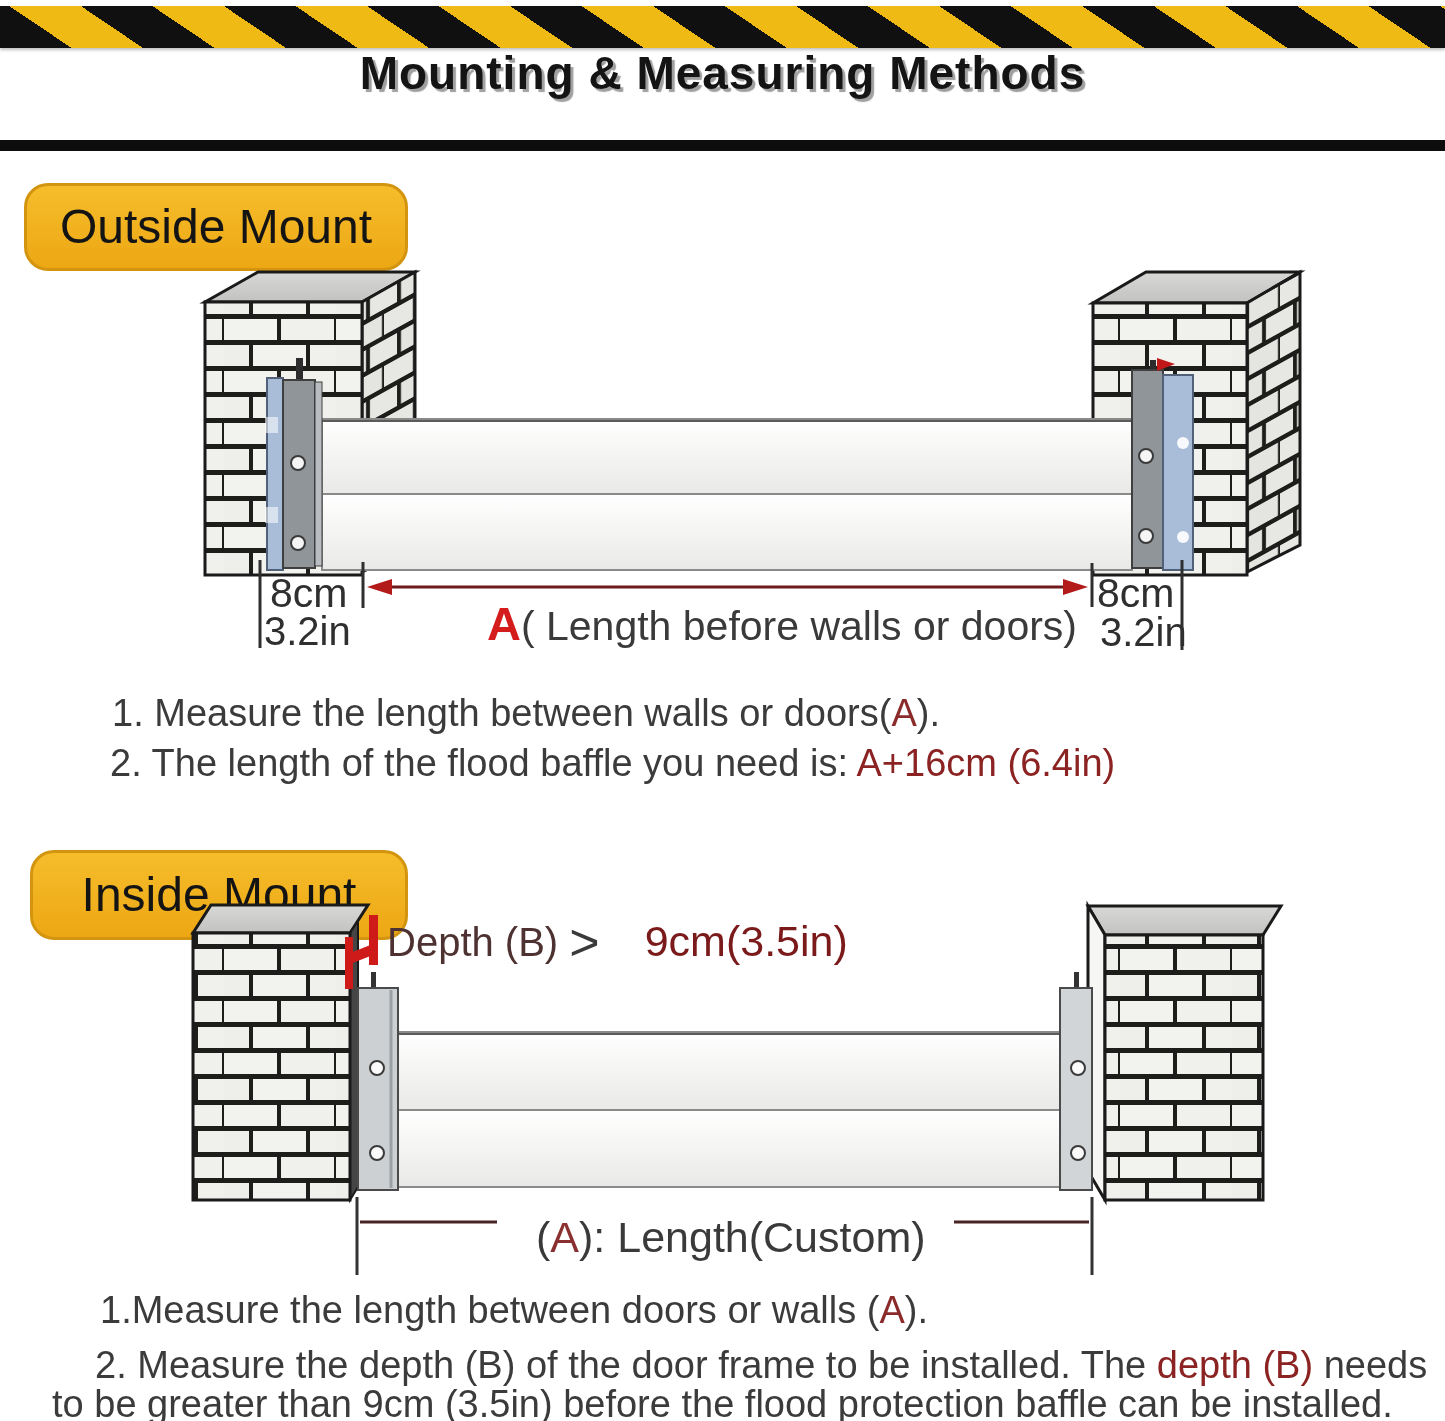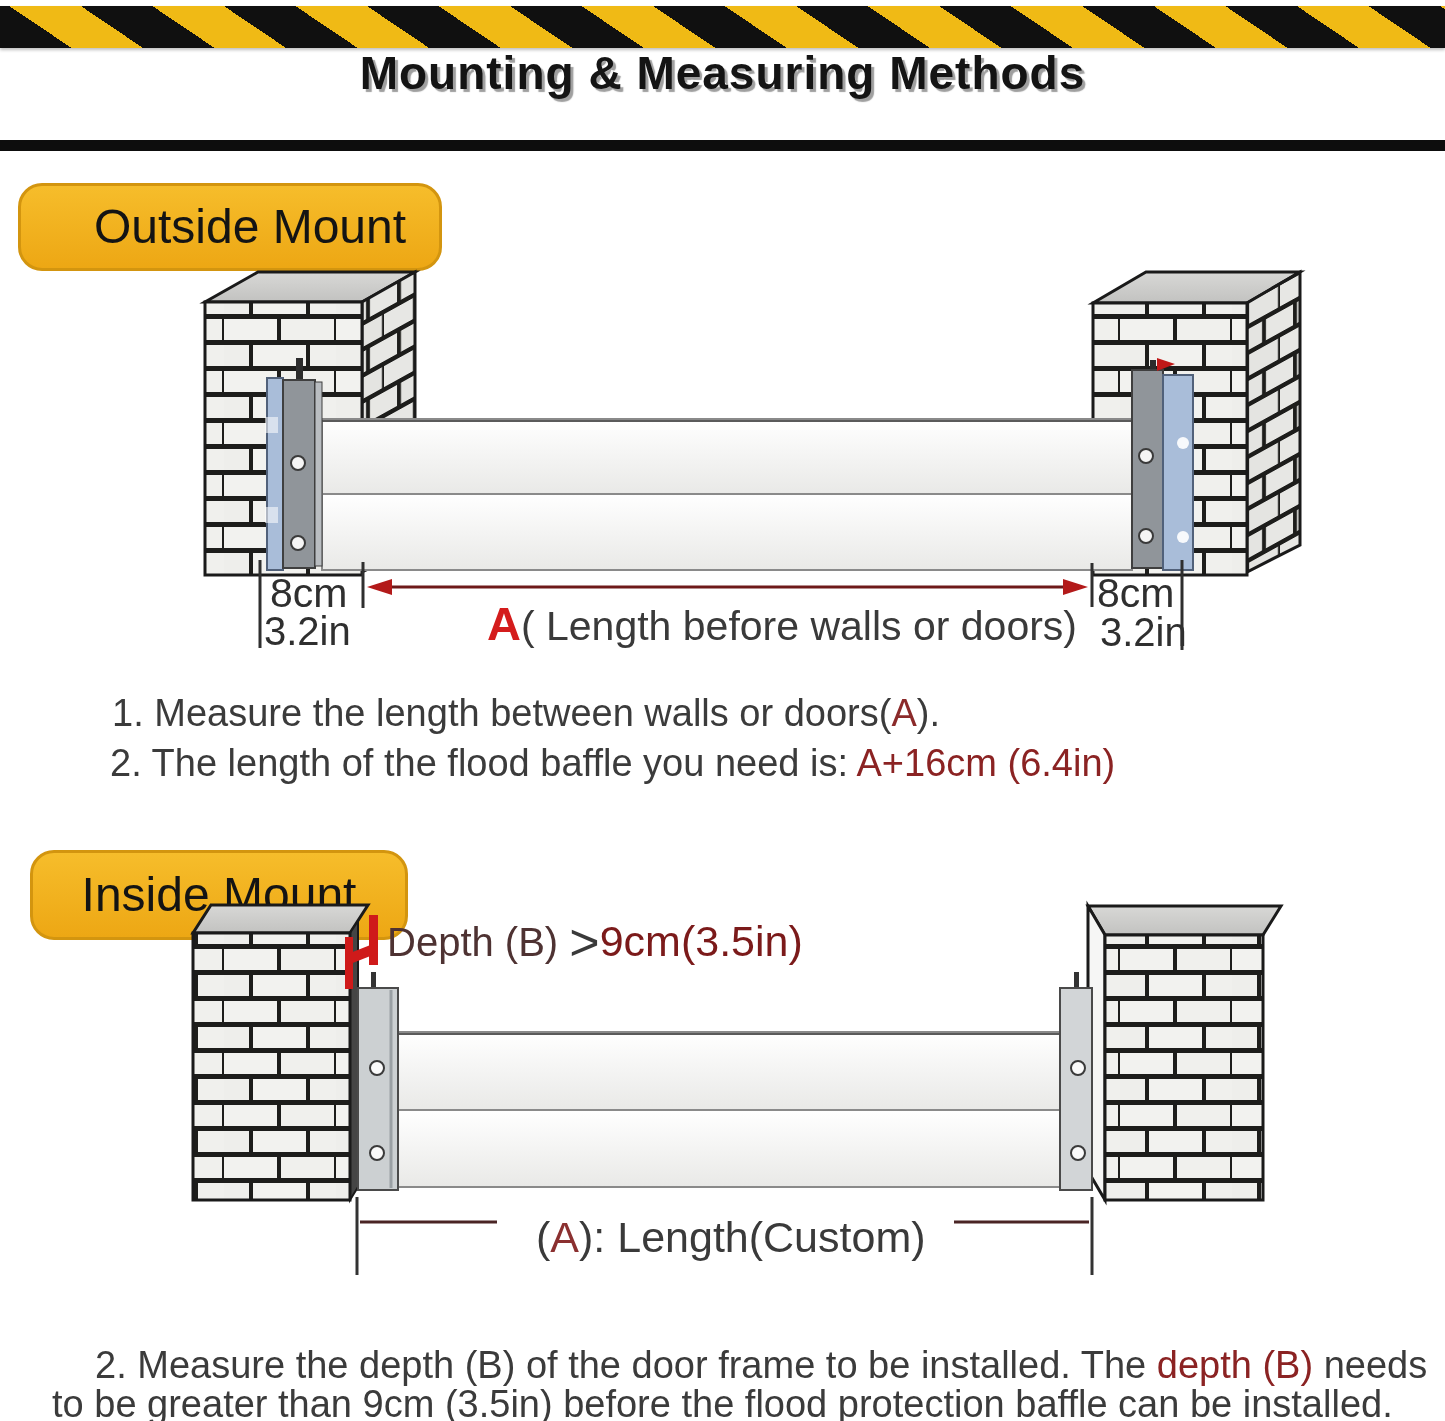--- a/index.html
+++ b/index.html
@@ -19,38 +19,38 @@
     text-shadow:-2px -2px 0 rgba(255,255,255,.85), 3px 3px 1px rgba(80,80,80,.55);
   }
   .title-bar{position:absolute;left:0;top:140px;width:100%;height:11px;background:#0d0d0d;}
   
   .badge{
     position:absolute;display:flex;align-items:center;justify-content:center;
     background:linear-gradient(180deg,#f6bd2b,#eda714);
     border:3px solid #d3950f;border-radius:24px;
     font-size:48px;color:#141414;line-height:1;
   }
-  .badge-outside{left:18px;top:183px;width:378px;height:82px;padding-left:40px;}
+  .badge-outside{left:24px;top:183px;width:378px;height:82px;}
   .badge-inside{left:30px;top:850px;width:372px;height:84px;}
   
   .diagram{position:absolute;left:0;}
   
   .meas{position:absolute;line-height:1;white-space:nowrap;color:#2f2f2f;}
   .meas-cm{font-size:41px;}
   .meas-in{font-size:40px;}
   .dim-line1{position:absolute;left:487px;top:600px;line-height:1;white-space:nowrap;}
   .dim-letter{color:#d41c1c;font-weight:bold;font-size:47px;}
   .dim-text{color:#3a3a3a;font-size:41px;}
   .instr{position:absolute;line-height:1.12;white-space:nowrap;color:#3b3b3b;font-size:38px;}
   .maroon{color:#8b2a2a;}
   .maroon-strong{color:#8b2323;}
   .depth-label{position:absolute;left:387px;top:916px;white-space:nowrap;line-height:1;}
   .depth-word{font-size:40px;color:#4e3232;}
   .depth-gt{font-size:52px;color:#3a3a3a;vertical-align:-4px;}
-  .depth-val{font-size:43px;color:#7b1a1a;}
+  .depth-val{font-size:43px;color:#7b1a1a;margin-left:45px;}
   .len-custom{position:absolute;left:536px;top:1216px;white-space:nowrap;line-height:1;font-size:43px;color:#3a3a3a;}
   .len-custom .maroon{color:#8b3030;}
 </style>
 </head>
 <body>
 
 <div class="page">
 
   <div class="hazard-tape"></div>
   <div class="page-title">Mounting &amp; Measuring Methods</div>
@@ -207,20 +207,23 @@
     </g>
   </svg>
 
   <div class="depth-label">
     <span class="depth-word">Depth (B) </span><span class="depth-gt">&gt;</span><span class="depth-val">9cm(3.5in)</span>
   </div>
   <div class="len-custom">
     <span>(</span><span class="maroon">A</span><span>): Length(Custom)</span>
   </div>
 
+  <div class="instr" style="left:100px;top:1289px;">
+    <span>1.Measure the length between doors or walls (</span><span class="maroon">A</span><span>).</span>
+  </div>
   <div class="instr" style="left:95px;top:1344px;">
     <span>2. Measure the depth (B) of the door frame to be installed. The </span><span class="maroon-strong">depth (B)</span><span> needs</span>
   </div>
   <div class="instr" style="left:52px;top:1383px;">
     <span>to be greater than 9cm (3.5in) before the flood protection baffle can be installed.</span>
   </div>
 
 </div>
 
 </body></html>

